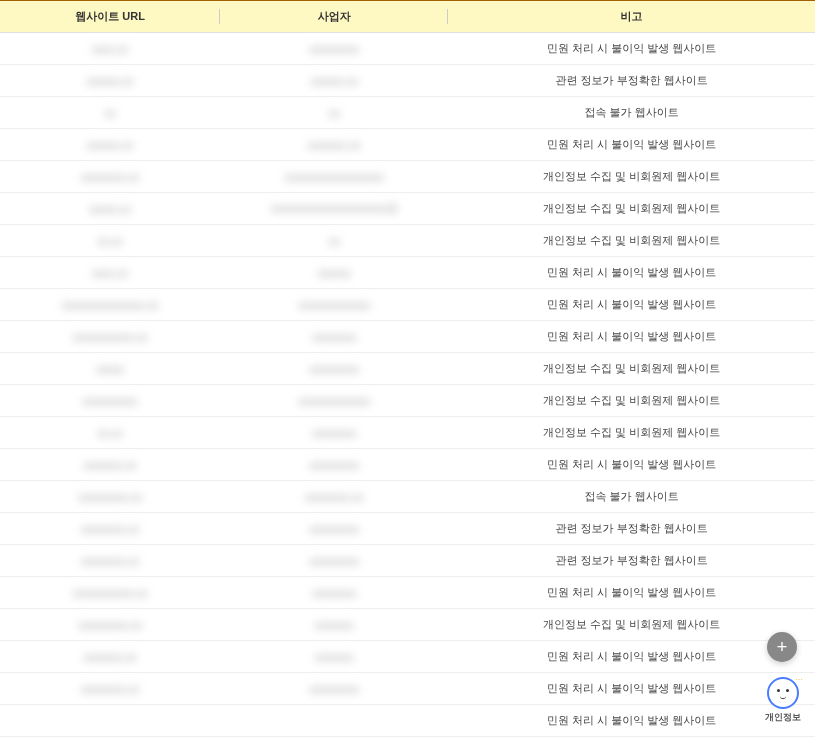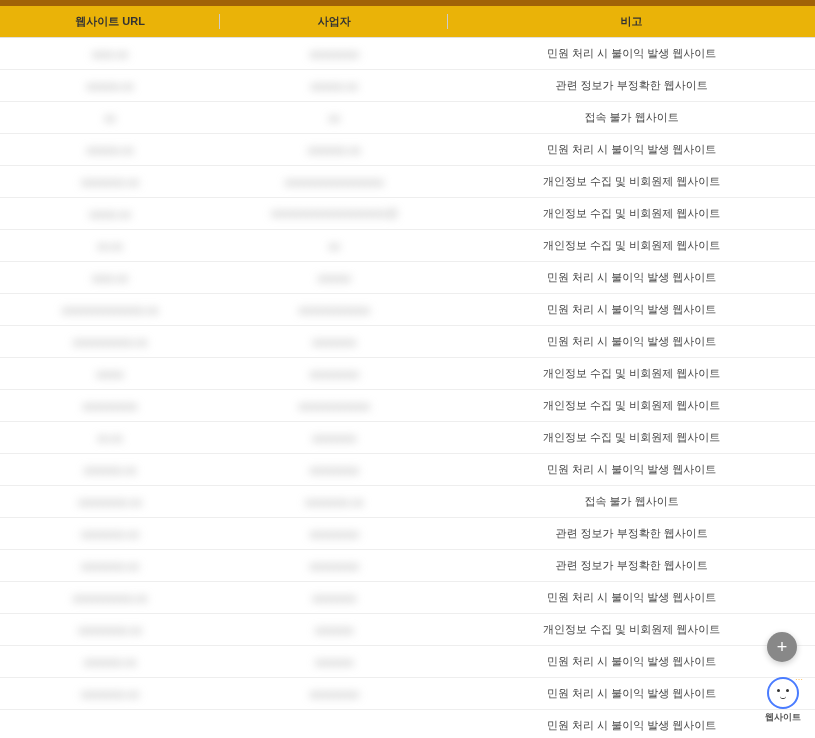--- a/index.html
+++ b/index.html
@@ -16,22 +16,22 @@
     }
     .table-container {
       width: 100%;
     }
     table {
       width: 100%;
       border-collapse: collapse;
       table-layout: fixed;
     }
     thead tr {
-      background: #eab308;
-      border-top: 6px solid #a16207;
+      background: #fef9c3;
+      border-top: 1px solid #a16207;
       border-bottom: 1px solid #e0e0e0;
     }
     th {
       padding: 8px 0;
       font-weight: 600;
       font-size: 11px;
       text-align: center;
       color: #333;
       position: relative;
     }
@@ -280,14 +280,14 @@
   <span>+</span>
 </div>
 
 <div class="chat-widget">
   <div class="chat-icon">
     <div class="chat-face">
       <div class="chat-mouth"></div>
     </div>
     <div class="chat-dots">⋯</div>
   </div>
-  <div class="chat-label">웹사이트</div>
+  <div class="chat-label">개인정보</div>
 </div>
 
 </body></html>

